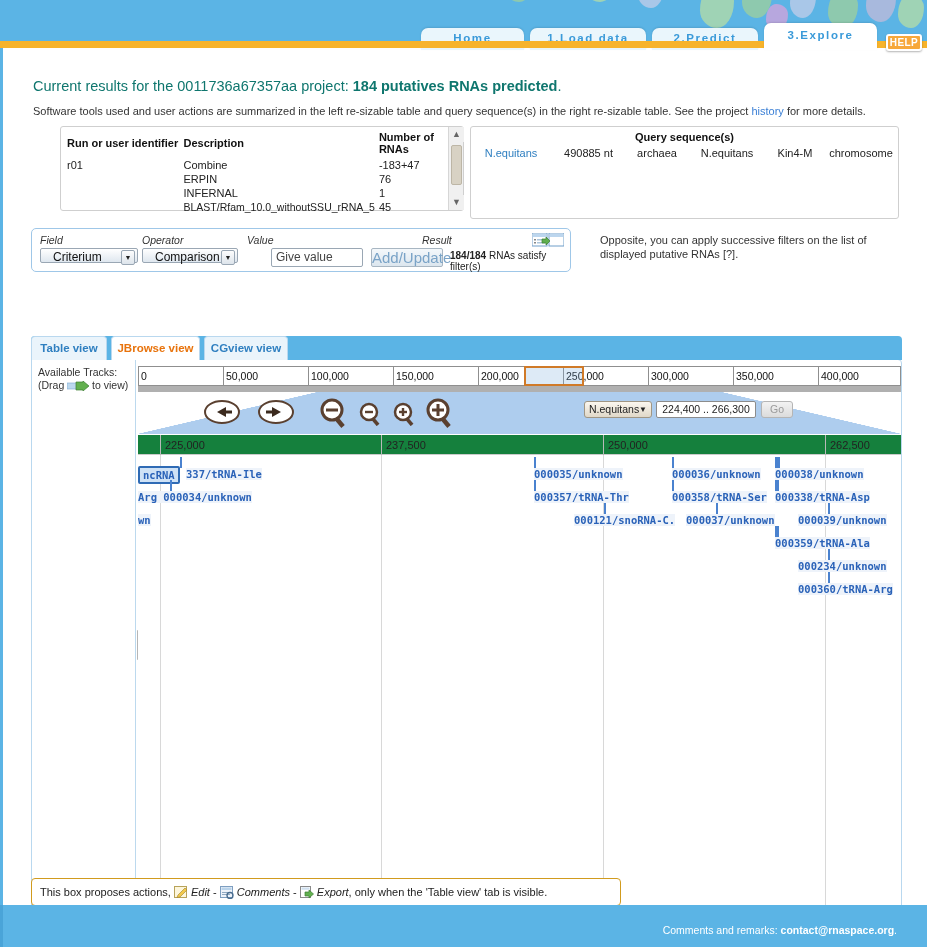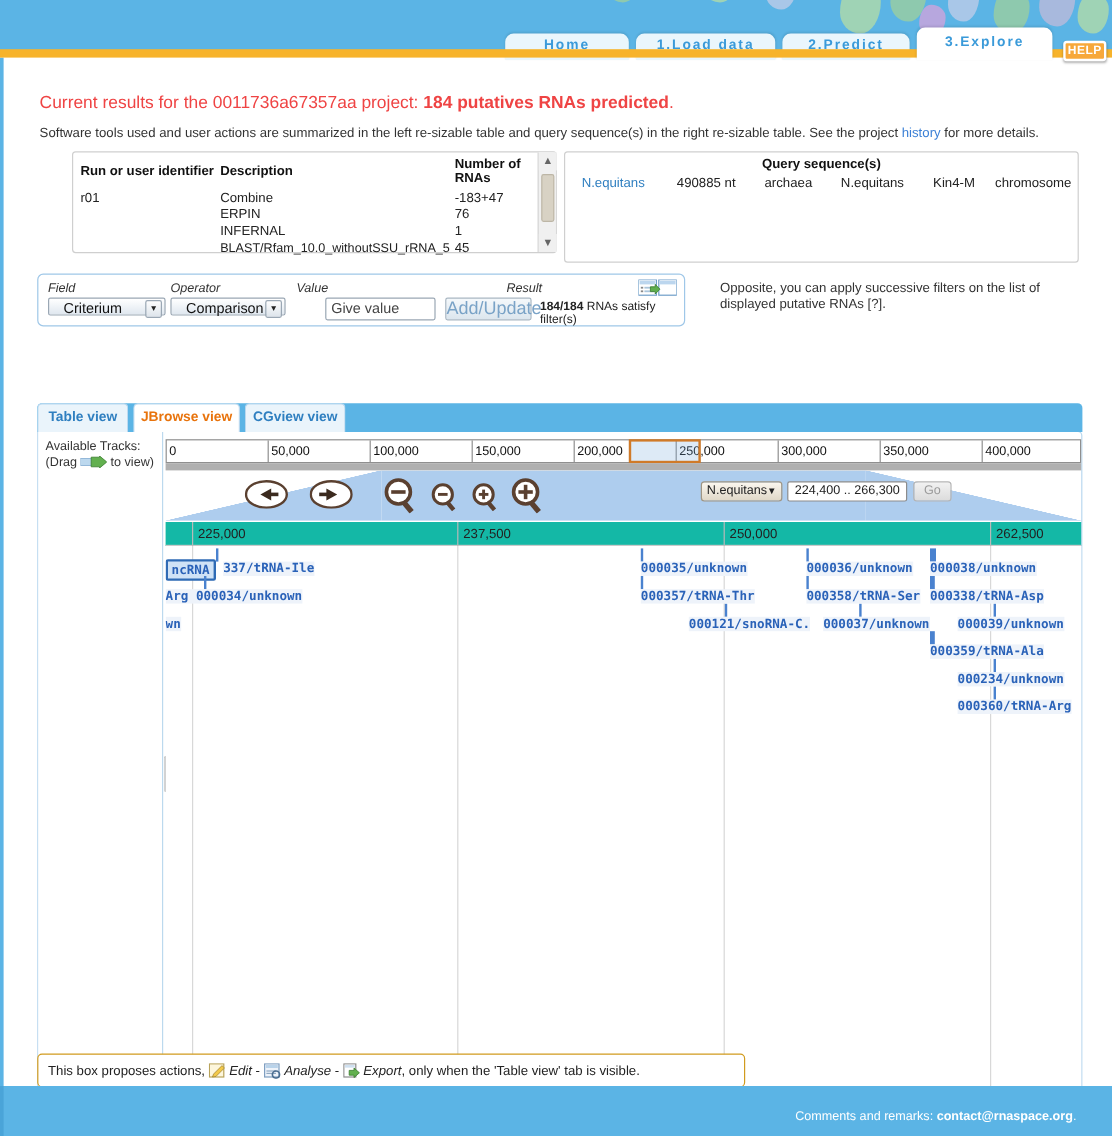--- a/index.html
+++ b/index.html
@@ -49,21 +49,21 @@
     box-shadow:0 1px 2px rgba(0,0,0,.3);
   }
 
   
   .page {
     position:absolute; left:0; top:48px; width:927px; height:857px;
     background:#ffffff;
     border-left:3px solid #5bb4e5;
   }
 
-  .headline { position:absolute; left:30px; top:30px; font-size:14.5px; color:#ef4444; }
+  .headline { position:absolute; left:30px; top:30px; font-size:14.5px; color:#0f766e; }
   .headline b { font-weight:bold; }
   .subline { position:absolute; left:30px; top:57px; font-size:11px; color:#333; }
   .lnk { color:#3a7fd5; cursor:pointer; }
 
   
   .panel {
     position:absolute; background:#fff;
     border:1px solid #cfcfcf; border-radius:3px;
   }
   .panel-left  { left:57px;  top:78px; width:404px; height:85px; }
@@ -186,21 +186,21 @@
   .gobtn {
     position:absolute; left:729px; top:41px; width:32px; height:17px;
     background:linear-gradient(#f2f2f2,#dcdcdc); border:1px solid #b5b5b5;
     border-radius:3px; font-size:10.5px; color:#9a9a9a; text-align:center;
     line-height:15px; cursor:pointer;
   }
 
   
   .detruler {
     position:absolute; left:106px; top:75px; width:763px; height:20px;
-    background:#14b8a6; border-bottom:1px solid #cacaca;
+    background:#15803d; border-bottom:1px solid #cacaca;
     font-size:11px; color:#222;
   }
   .dtick { position:absolute; top:0; height:20px; border-left:1px solid #b9b9b9; padding-left:4px; line-height:20px; font-weight:normal; }
 
   
   .tcanvas {
     position:absolute; left:106px; top:95px; width:763px; height:459px;
     background:#ffffff; overflow:hidden;
   }
   .gridline { position:absolute; top:0; width:1px; height:459px; background:#d8d8d8; }
@@ -516,21 +516,21 @@
     <div class="act-txt">
       <span>This box proposes actions, </span><span class="mini-icon"><svg width="14" height="13" viewBox="0 0 14 13">
             <rect x="0.5" y="0.5" width="12" height="11" fill="#fdf6dc" stroke="#b8a35a"></rect>
             <polygon points="4,9 11,2 13,4 6,11 3,11.5" fill="#f3c94a" stroke="#9c8030" stroke-width="0.6"></polygon>
           </svg></span> <i>Edit</i><span> - </span><span class="mini-icon"><svg width="14" height="13" viewBox="0 0 14 13">
             <rect x="0.5" y="0.5" width="12" height="11" fill="#eef3fa" stroke="#7e9ec0"></rect>
             <rect x="1.5" y="1.5" width="10" height="2.5" fill="#b9d3ea"></rect>
             <rect x="2" y="6" width="8" height="1" fill="#90a9c2"></rect>
             <rect x="2" y="8" width="8" height="1" fill="#90a9c2"></rect>
             <circle cx="10" cy="9.5" r="3" fill="none" stroke="#4a6d8f" stroke-width="1.4"></circle>
-          </svg></span> <i>Analyse</i><span> - </span><span class="mini-icon"><svg width="14" height="13" viewBox="0 0 14 13">
+          </svg></span> <i>Comments</i><span> - </span><span class="mini-icon"><svg width="14" height="13" viewBox="0 0 14 13">
             <rect x="0.5" y="0.5" width="10" height="11" fill="#ffffff" stroke="#8a8a8a"></rect>
             <rect x="1.5" y="1.5" width="8" height="2.2" fill="#cfe0f0"></rect>
             <polygon points="5,6 9,6 9,4 13.5,8 9,12 9,10 5,10" fill="#62b04f" stroke="#3c7f30" stroke-width="0.7"></polygon>
           </svg></span> <i>Export</i><span>, only when the 'Table view' tab is visible.</span>
     </div>
   </div>
 
 
 </div>
 

